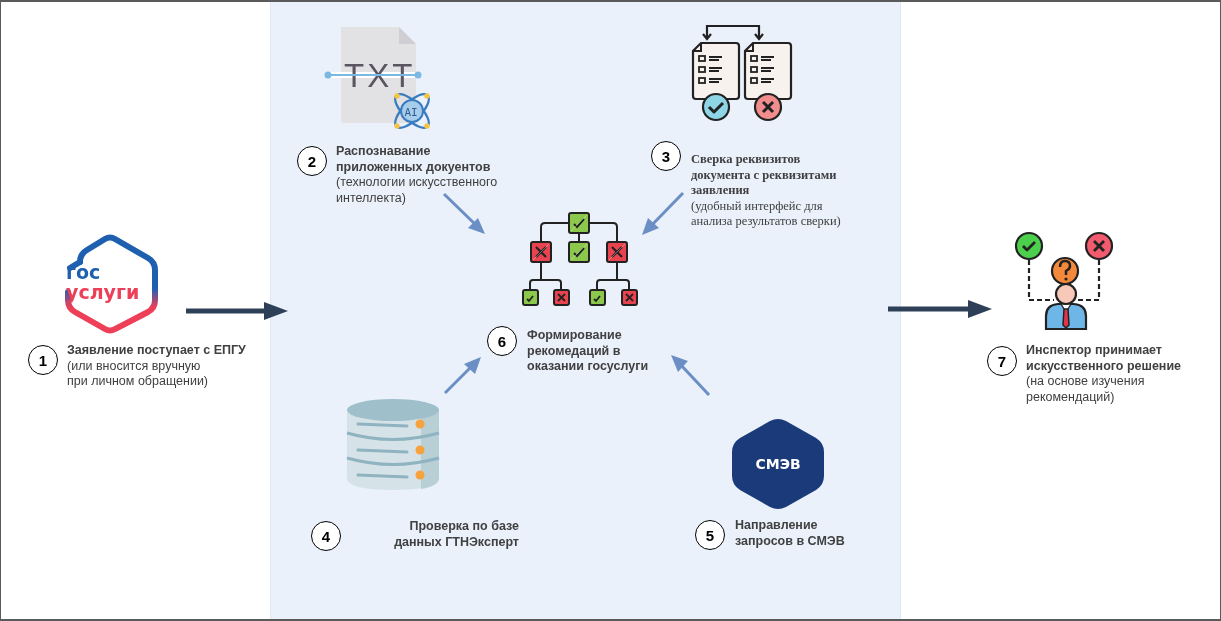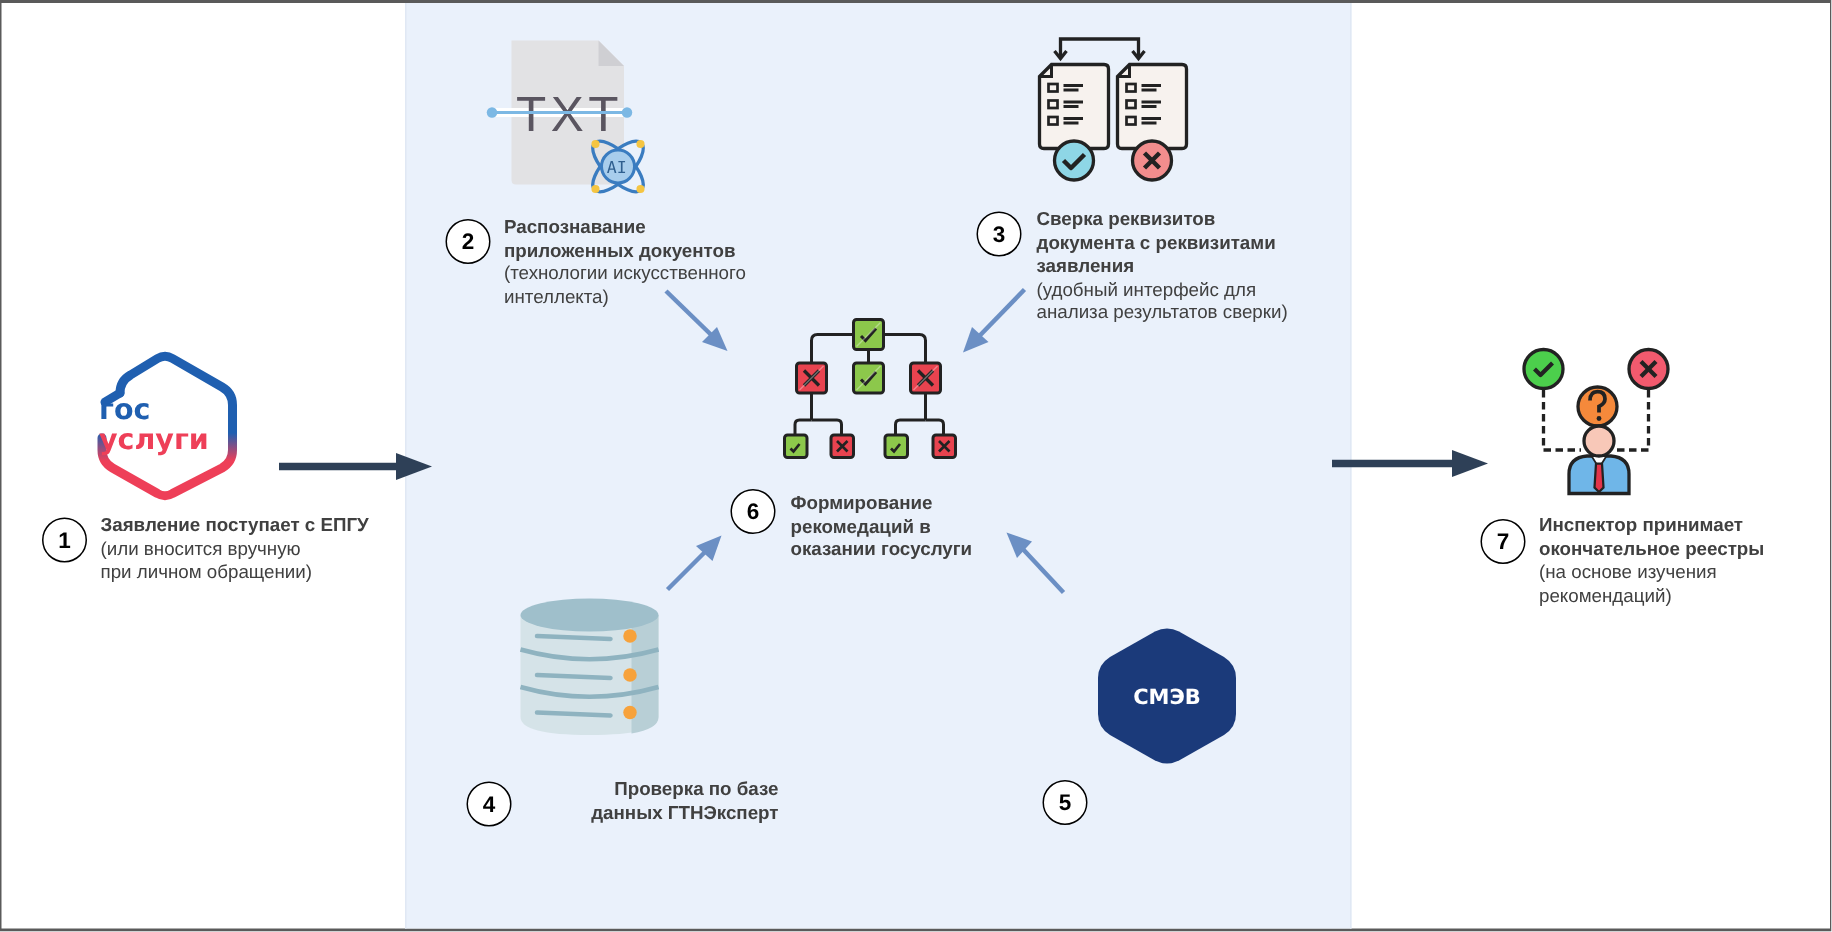--- a/index.html
+++ b/index.html
@@ -113,21 +113,21 @@
     <line x1="17" y1="61" x2="30" y2="61" stroke="#222" stroke-width="2"></line>
       <line x1="17" y1="64" x2="27" y2="64" stroke="#222" stroke-width="2"></line>
     <circle cx="24" cy="89" r="13" fill="#f28d8d" stroke="#222" stroke-width="2.2"></circle>
     <line x1="19" y1="84" x2="29" y2="94" stroke="#222" stroke-width="3"></line>
     <line x1="29" y1="84" x2="19" y2="94" stroke="#222" stroke-width="3"></line>
   </g>
 </svg>
 <div class="badge" style="left:651px;top:141px;">
     <span>3</span>
   </div>
-<div class="step-text" style="left:691px;top:139px;width:205px;">
+<div class="step-text" style="left:691px;top:152px;width:205px;font-family:Liberation Serif, serif;">
   <span class="title">Сверка реквизитов
 документа с реквизитами
 заявления</span>
   <span class="desc">(удобный интерфейс для
 анализа результатов сверки)</span>
 </div>
 <svg style="left:638px;top:190px;" width="50" height="50" viewBox="0 0 50 50">
   <line x1="45" y1="3" x2="12" y2="37" stroke="#6b8fc4" stroke-width="3"></line>
   <polygon points="4,45 10,28 21,38" fill="#6b8fc4"></polygon>
 </svg>
@@ -222,20 +222,22 @@
 </svg>
 
 <svg style="left:730px;top:418px;" width="96" height="92" viewBox="0 0 96 92">
   <path d="M40 3 Q48 -1 56 3 L86 20 Q94 25 94 34 L94 58 Q94 67 86 72 L56 89 Q48 93 40 89 L10 72 Q2 67 2 58 L2 34 Q2 25 10 20 Z" fill="#1b3a7a"></path>
   <text x="48" y="51" text-anchor="middle" class="smev-label" font-size="14" fill="#ffffff">СМЭВ</text>
 </svg>
 <div class="badge" style="left:695px;top:520px;">
     <span>5</span>
   </div>
 <div class="step-text" style="left:735px;top:518px;width:165px;">
+  <span class="title">Направление
+запросов в СМЭВ</span>
 </div>
 <svg style="left:665px;top:350px;" width="50" height="50" viewBox="0 0 50 50">
   <line x1="44" y1="45" x2="15" y2="14" stroke="#6b8fc4" stroke-width="3"></line>
   <polygon points="6,5 23,11 13,22" fill="#6b8fc4"></polygon>
 </svg>
 
 <svg style="left:886px;top:298px;" width="108" height="22" viewBox="0 0 108 22">
   <line x1="2" y1="11" x2="84" y2="11" stroke="#2e4057" stroke-width="5"></line>
   <polygon points="82,2 106,11 82,20" fill="#2e4057"></polygon>
 </svg>
@@ -264,16 +266,16 @@
     <polygon points="47,72 57,72 52,80" fill="#ffffff" stroke="#222" stroke-width="1.2"></polygon>
     <polygon points="50,77 54,77 55,93 52,96 49,93" fill="#e3344a" stroke="#222" stroke-width="1.5"></polygon>
     <circle cx="52" cy="62" r="10" fill="#f8c8b8" stroke="#222" stroke-width="2.2"></circle>
   </g>
 </svg>
 <div class="badge" style="left:987px;top:346px;">
     <span>7</span>
   </div>
 <div class="step-text" style="left:1026px;top:343px;width:190px;">
   <span class="title">Инспектор принимает
-окончательное реестры</span>
+искусственного решение</span>
   <span class="desc">(на основе изучения
 рекомендаций)</span>
 </div>
 
 </body></html>

